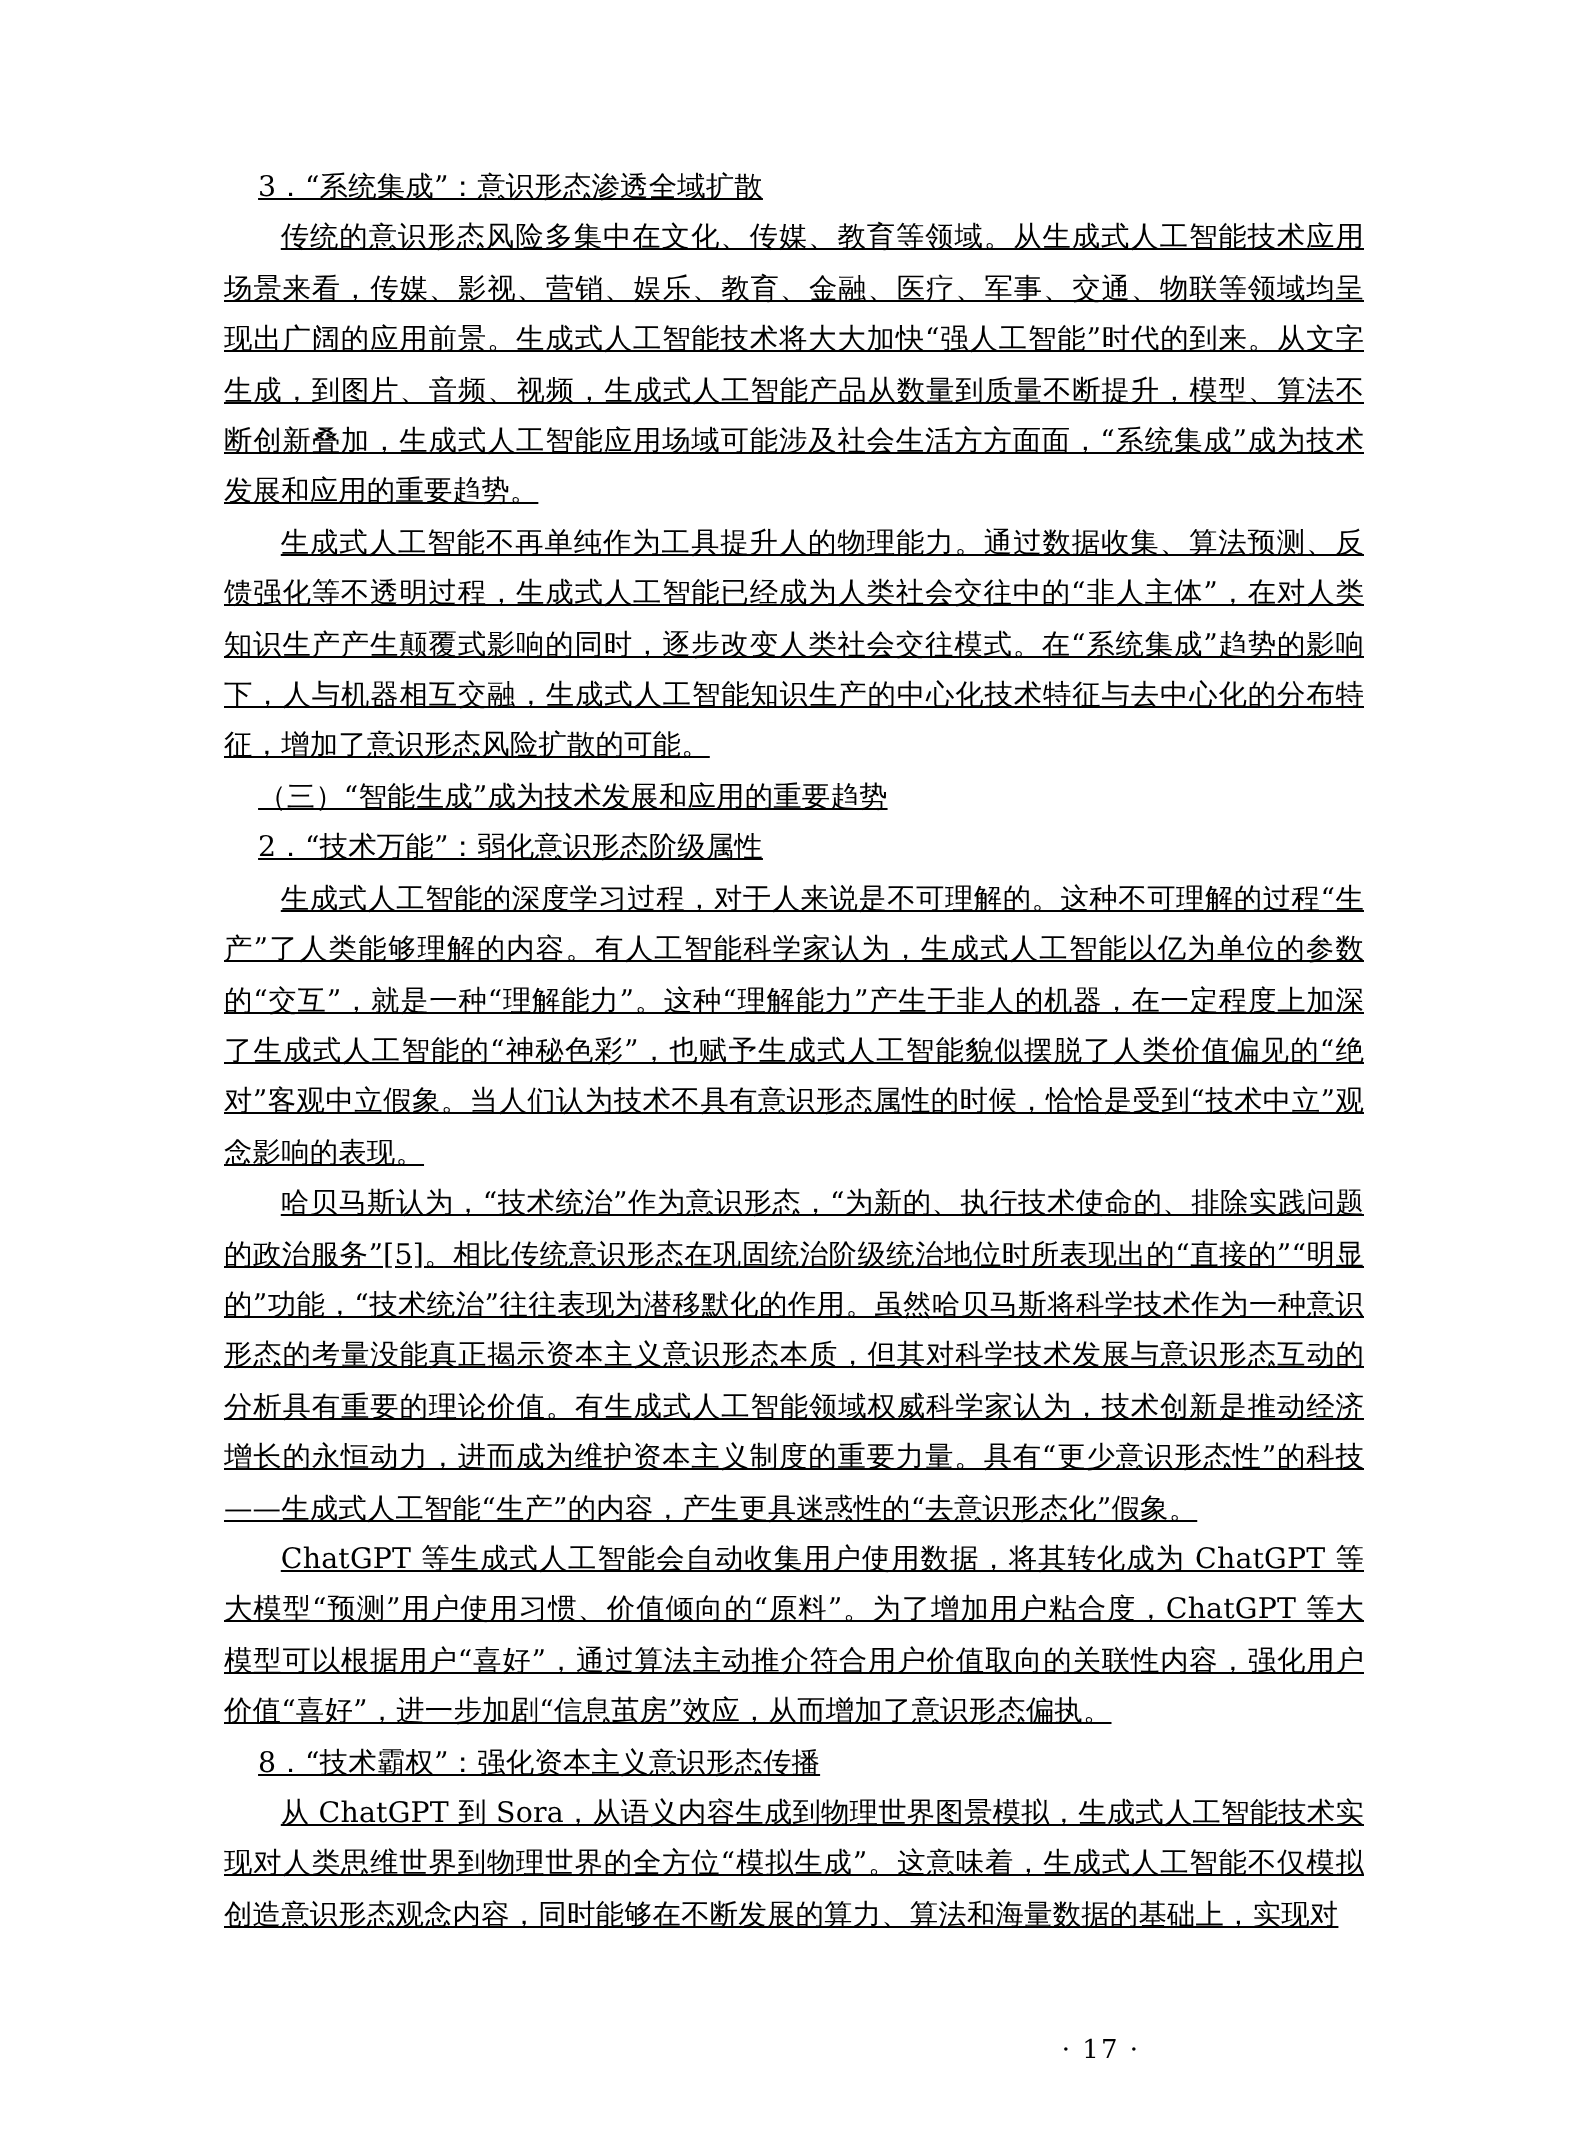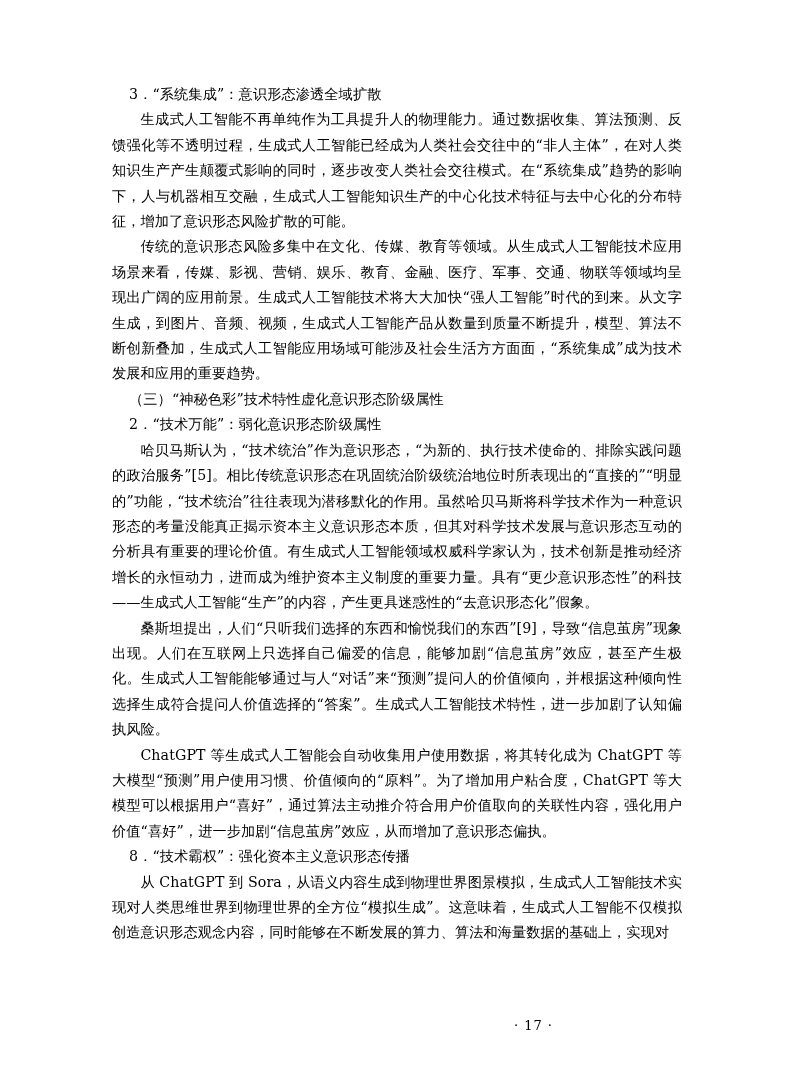--- a/index.html
+++ b/index.html
@@ -15,58 +15,59 @@
     position: relative;
     overflow: hidden;
   }
   #page {
     position: absolute;
     left: 0; top: 0;
     width: 665px;
     height: 1077px;
     box-sizing: border-box;
     padding: 82px 112px 40px 112px;
+    text-decoration: underline;
   }
   .content {
     width: 570px;
   }
   p {
     margin: 0;
     font-size: 14.2px;
     line-height: 25.4px;
     text-align: justify;
     text-justify: inter-ideograph;
     letter-spacing: 0.1px;
   }
   p.indent {
     text-indent: 2em;
   }
   p.indent1 {
     text-indent: 1.2em;
   }
   .pagenum {
     position: absolute;
-    right: 112px;
+    right: 95px;
     bottom: 44px;
     font-size: 13px;
     letter-spacing: 1px;
   }
 </style>
 </head>
 <body>
 
 <div id="page">
   <div class="content">
 
     <p class="indent1">3．“系统集成”：意识形态渗透全域扩散</p>
+    <p class="indent">传统的意识形态风险多集中在文化、传媒、教育等领域。从生成式人工智能技术应用场景来看，传媒、影视、营销、娱乐、教育、金融、医疗、军事、交通、物联等领域均呈现出广阔的应用前景。生成式人工智能技术将大大加快“强人工智能”时代的到来。从文字生成，到图片、音频、视频，生成式人工智能产品从数量到质量不断提升，模型、算法不断创新叠加，生成式人工智能应用场域可能涉及社会生活方方面面，“系统集成”成为技术发展和应用的重要趋势。</p>
     <p class="indent">生成式人工智能不再单纯作为工具提升人的物理能力。通过数据收集、算法预测、反馈强化等不透明过程，生成式人工智能已经成为人类社会交往中的“非人主体”，在对人类知识生产产生颠覆式影响的同时，逐步改变人类社会交往模式。在“系统集成”趋势的影响下，人与机器相互交融，生成式人工智能知识生产的中心化技术特征与去中心化的分布特征，增加了意识形态风险扩散的可能。</p>
-    <p class="indent">传统的意识形态风险多集中在文化、传媒、教育等领域。从生成式人工智能技术应用场景来看，传媒、影视、营销、娱乐、教育、金融、医疗、军事、交通、物联等领域均呈现出广阔的应用前景。生成式人工智能技术将大大加快“强人工智能”时代的到来。从文字生成，到图片、音频、视频，生成式人工智能产品从数量到质量不断提升，模型、算法不断创新叠加，生成式人工智能应用场域可能涉及社会生活方方面面，“系统集成”成为技术发展和应用的重要趋势。</p>
-    <p class="indent1">（三）“神秘色彩”技术特性虚化意识形态阶级属性</p>
+    <p class="indent1">（三）“智能生成”成为技术发展和应用的重要趋势</p>
     <p class="indent1">2．“技术万能”：弱化意识形态阶级属性</p>
+    <p class="indent">生成式人工智能的深度学习过程，对于人来说是不可理解的。这种不可理解的过程“生产”了人类能够理解的内容。有人工智能科学家认为，生成式人工智能以亿为单位的参数的“交互”，就是一种“理解能力”。这种“理解能力”产生于非人的机器，在一定程度上加深了生成式人工智能的“神秘色彩”，也赋予生成式人工智能貌似摆脱了人类价值偏见的“绝对”客观中立假象。当人们认为技术不具有意识形态属性的时候，恰恰是受到“技术中立”观念影响的表现。</p>
     <p class="indent">哈贝马斯认为，“技术统治”作为意识形态，“为新的、执行技术使命的、排除实践问题的政治服务”[5]。相比传统意识形态在巩固统治阶级统治地位时所表现出的“直接的”“明显的”功能，“技术统治”往往表现为潜移默化的作用。虽然哈贝马斯将科学技术作为一种意识形态的考量没能真正揭示资本主义意识形态本质，但其对科学技术发展与意识形态互动的分析具有重要的理论价值。有生成式人工智能领域权威科学家认为，技术创新是推动经济增长的永恒动力，进而成为维护资本主义制度的重要力量。具有“更少意识形态性”的科技——生成式人工智能“生产”的内容，产生更具迷惑性的“去意识形态化”假象。</p>
-    <p class="indent">桑斯坦提出，人们“只听我们选择的东西和愉悦我们的东西”[9]，导致“信息茧房”现象出现。人们在互联网上只选择自己偏爱的信息，能够加剧“信息茧房”效应，甚至产生极化。生成式人工智能能够通过与人“对话”来“预测”提问人的价值倾向，并根据这种倾向性选择生成符合提问人价值选择的“答案”。生成式人工智能技术特性，进一步加剧了认知偏执风险。</p>
     <p class="indent">ChatGPT 等生成式人工智能会自动收集用户使用数据，将其转化成为 ChatGPT 等大模型“预测”用户使用习惯、价值倾向的“原料”。为了增加用户粘合度，ChatGPT 等大模型可以根据用户“喜好”，通过算法主动推介符合用户价值取向的关联性内容，强化用户价值“喜好”，进一步加剧“信息茧房”效应，从而增加了意识形态偏执。</p>
     <p class="indent1">8．“技术霸权”：强化资本主义意识形态传播</p>
     <p class="indent">从 ChatGPT 到 Sora，从语义内容生成到物理世界图景模拟，生成式人工智能技术实现对人类思维世界到物理世界的全方位“模拟生成”。这意味着，生成式人工智能不仅模拟创造意识形态观念内容，同时能够在不断发展的算力、算法和海量数据的基础上，实现对</p>
 
   </div>
   <div class="pagenum">· 17 ·</div>
 </div>
 
 </body></html>

